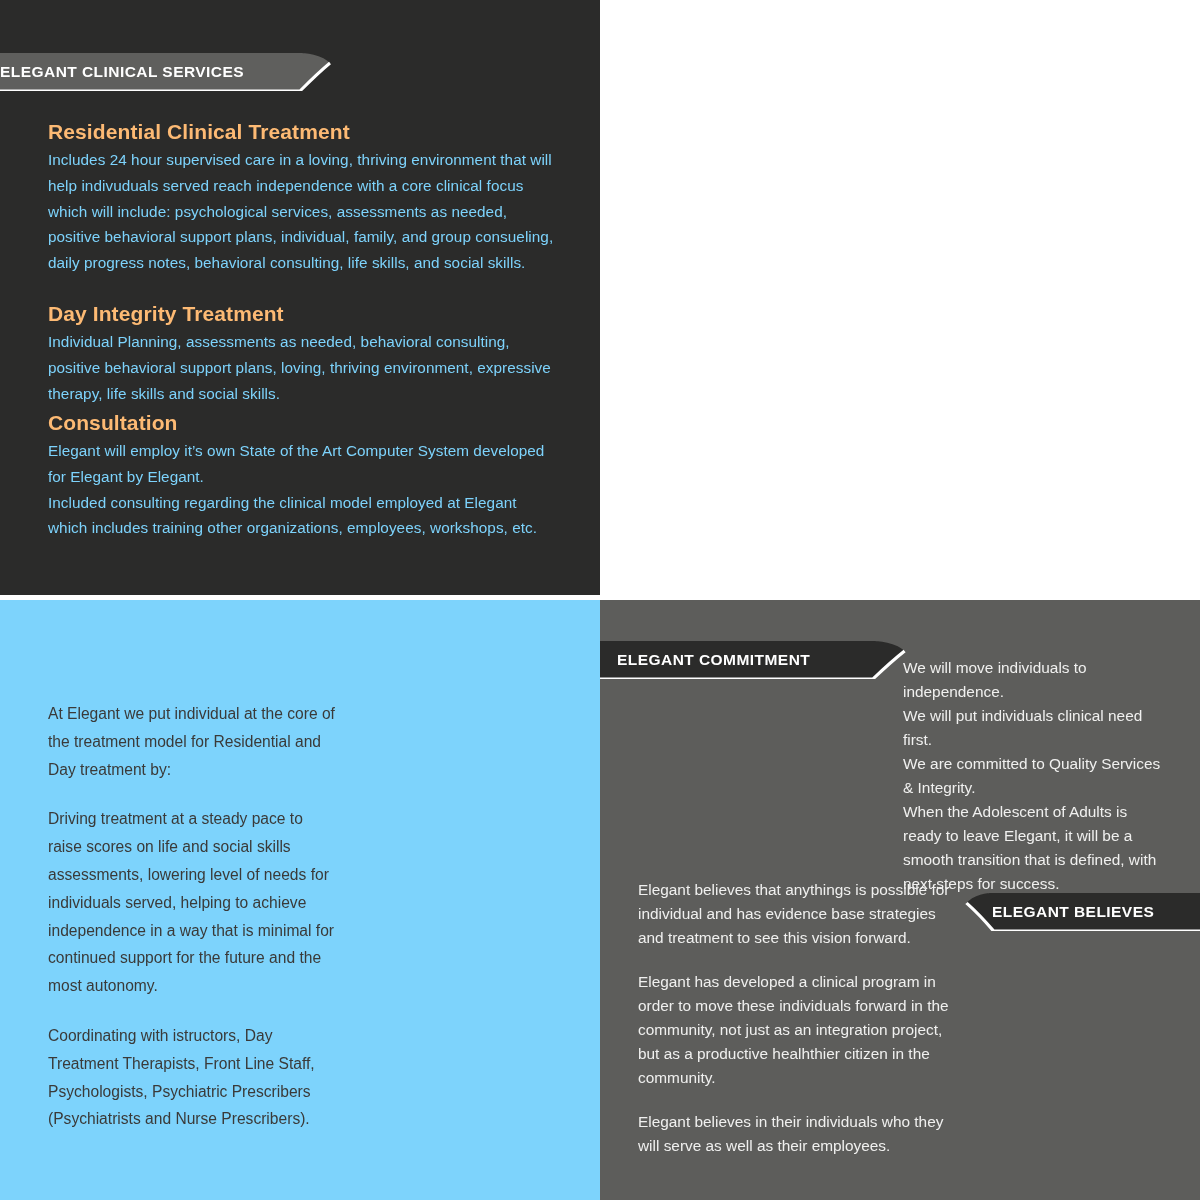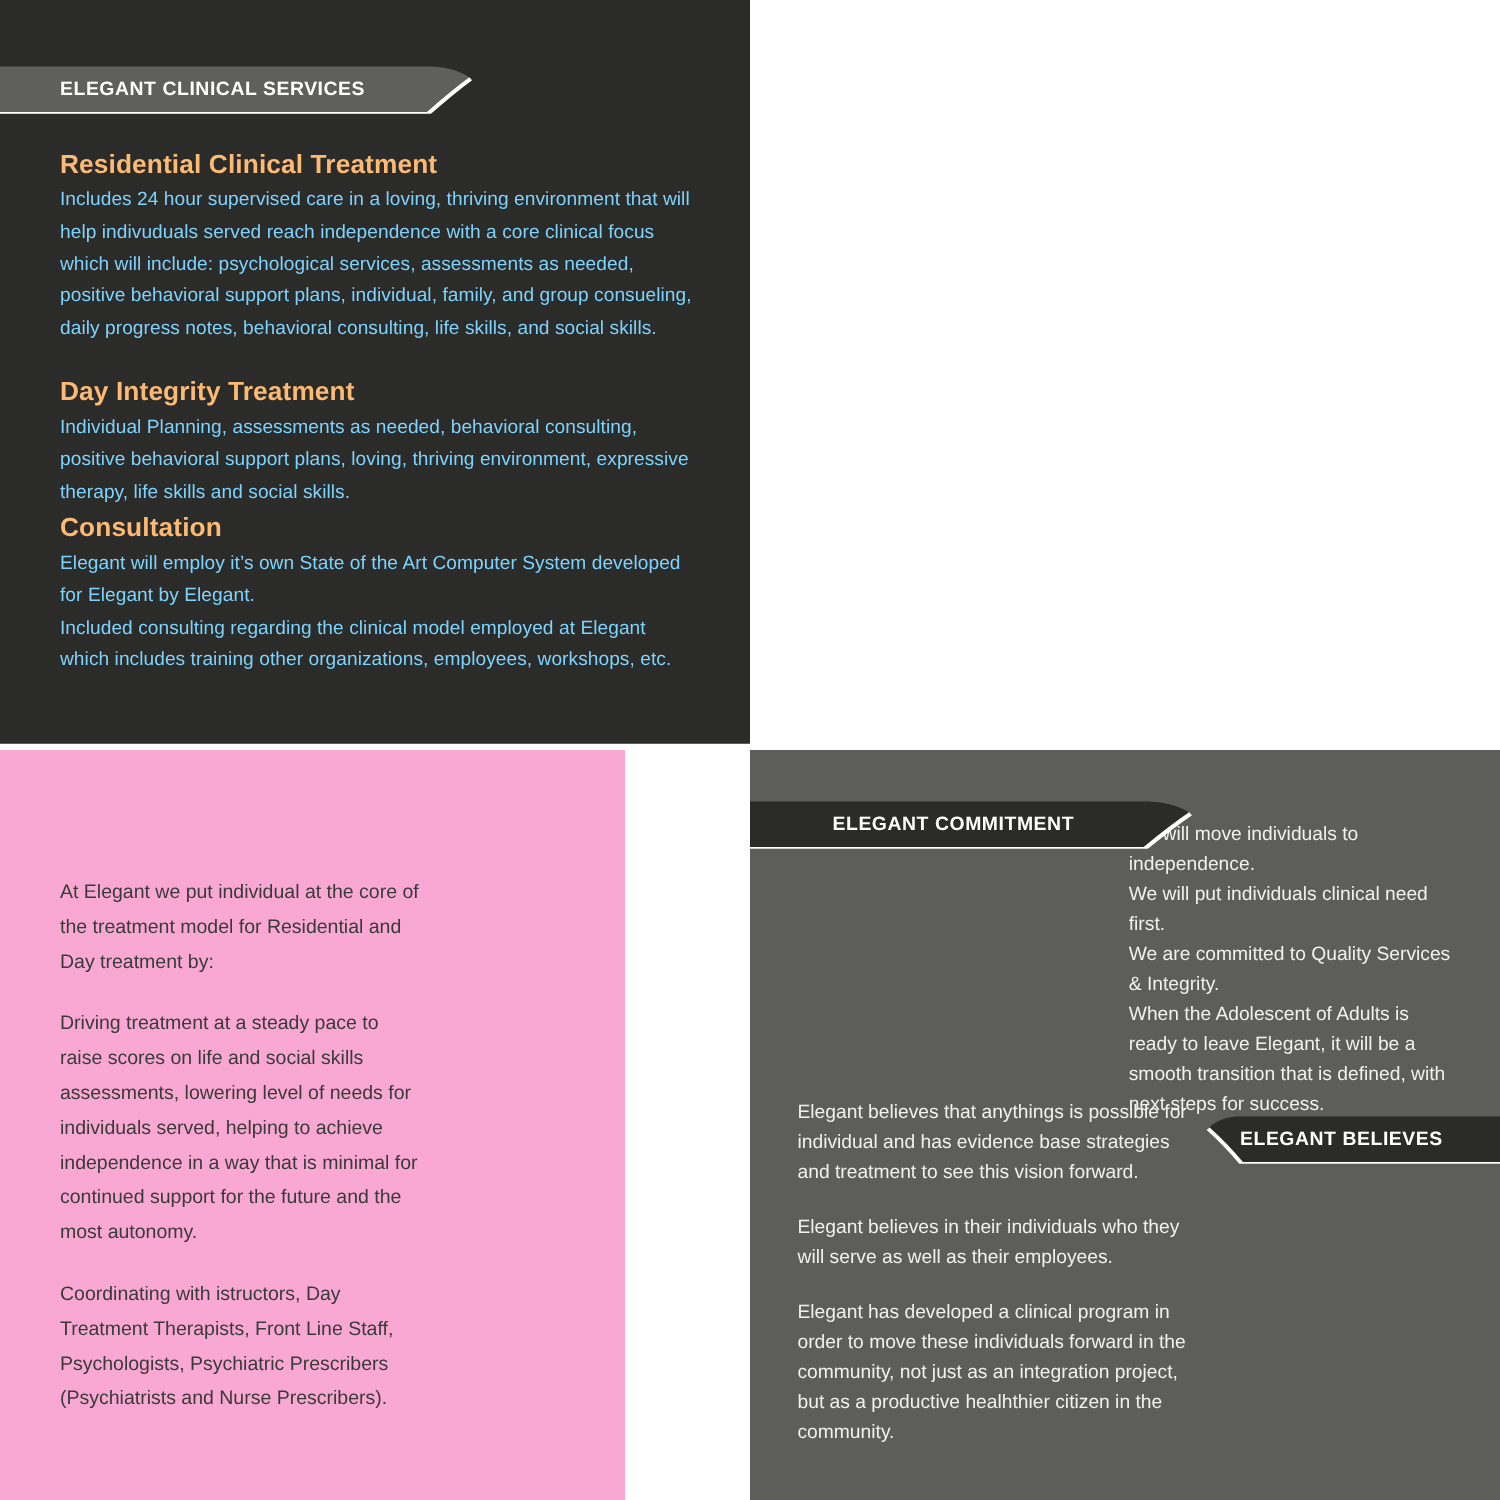--- a/index.html
+++ b/index.html
@@ -8,33 +8,33 @@
     background:#ffffff;
     font-family:"Liberation Sans", sans-serif;
     overflow:hidden;
   }
   .page{position:relative;width:1200px;height:1200px;}
 
   
   .q{position:absolute;box-sizing:border-box;}
   #q-tl{left:0;top:0;width:600px;height:595px;background:#2b2b2a;}
   #q-tr{left:600px;top:0;width:600px;height:595px;background:#ffffff;}
-  #q-bl{left:0;top:600px;width:500px;height:600px;background:#f9a8d4;}
+  #q-bl{left:0;top:600px;width:600px;height:600px;background:#7dd3fc;}
   #q-br{left:600px;top:600px;width:600px;height:600px;background:#5d5d5b;}
 
   
   .tab{
     position:absolute;height:38px;display:flex;align-items:center;
     color:#ffffff;font-weight:bold;font-size:15.5px;letter-spacing:.45px;
   }
   .tab .tab-bg{position:absolute;left:0;top:0;width:100%;height:100%;}
   .tab .tab-label{position:relative;z-index:2;white-space:nowrap;}
 
-  #tab-tl{left:0;top:53px;width:340px;padding-left:48px;}
-  #tab-commit{left:600px;top:641px;width:295px;padding-left:66px;}
+  #tab-tl{left:0;top:53px;width:340px;}
+  #tab-commit{left:600px;top:641px;width:295px;padding-left:17px;}
   #tab-believes{left:962px;top:893px;width:238px;padding-left:30px;justify-content:flex-start;}
   .sec{position:absolute;}
   .sec h3{
     margin:0 0 1px 0;font-size:21px;font-weight:bold;color:#fdba74;
     letter-spacing:.1px;line-height:1.35;
   }
   .sec p{
     margin:0;font-size:15.3px;line-height:25.6px;color:#7dd3fc;font-weight:300;
     letter-spacing:.05px;
   }
@@ -112,22 +112,22 @@
 
     <div class="gray-text" style="position:absolute;left:303px;top:38px;width:262px;white-space:pre-line;">
       <p class="tight">We will move individuals to independence.
 We will put individuals clinical need first.
 We are committed to Quality Services &amp; Integrity.
 When the Adolescent of Adults is ready to leave Elegant, it will be a smooth transition that is defined, with next steps for success.</p>
     </div>
 
     <div class="gray-text" style="position:absolute;left:38px;top:278px;width:320px;">
       <p>Elegant believes that anythings is possible for individual and has evidence base strategies and treatment to see this vision forward.</p>
+      <p>Elegant has developed a clinical program in order to move these individuals forward in the community, not just as an integration project, but as a productive healhthier citizen in the community.</p>
       <p>Elegant believes in their individuals who they will serve as well as their employees.</p>
-      <p>Elegant has developed a clinical program in order to move these individuals forward in the community, not just as an integration project, but as a productive healhthier citizen in the community.</p>
     </div>
   </div>
 
   <div class="tab" id="tab-commit">
     <svg class="tab-bg" viewBox="0 0 295 38" preserveAspectRatio="none">
       <path d="M0,0 L258,0 C258,0 278,0 288,10 C276,20 266,30 258,38 L0,38 Z" fill="#2b2b2a"></path>
       <path d="M288,10 C276,20 266,30 258,38 L0,38" fill="none" stroke="#ffffff" stroke-width="3"></path>
     </svg>
     <span class="tab-label">ELEGANT COMMITMENT</span>
   </div>

